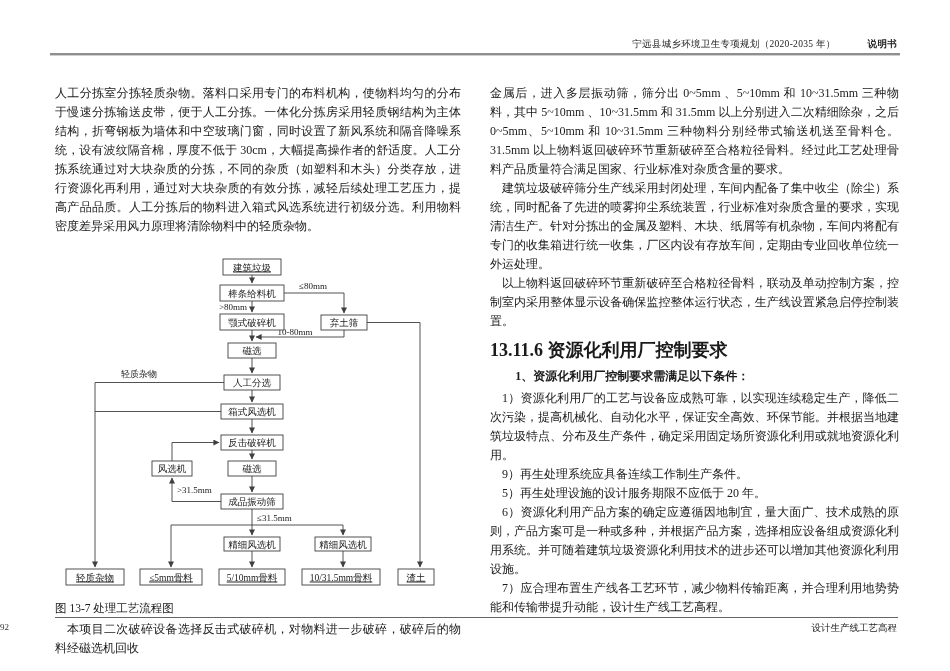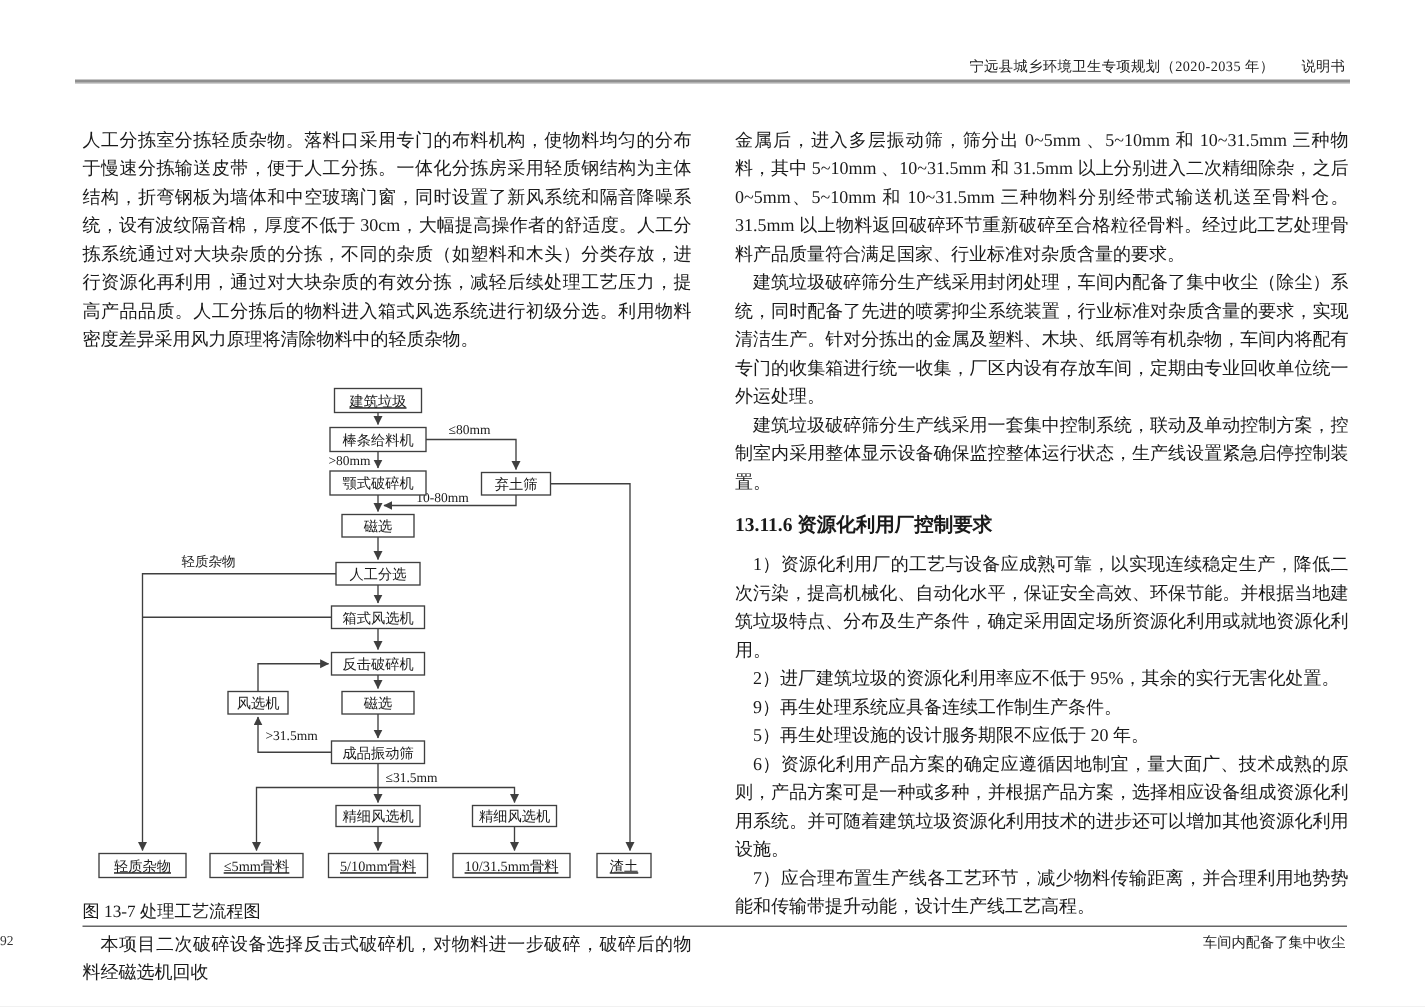--- a/index.html
+++ b/index.html
@@ -9,21 +9,21 @@
     background:#ffffff;
     font-family:"Liberation Serif","DejaVu Serif",serif;
     color:#1a1a1a;
     overflow:hidden;
   }
   
   .header-text{
     position:absolute;top:38px;left:55px;width:842px;
     text-align:right;font-size:9.5px;color:#222;letter-spacing:.3px;
   }
-  .header-text .doc-type{margin-left:18px;}
+  .header-text .doc-type{margin-left:32px;font-weight:bold;}
   .header-rule{
     position:absolute;top:53px;left:50px;width:850px;height:2px;
     background:#8f8f8f;border-bottom:1px solid #cfcfcf;
   }
   
   .footer-rule{
     position:absolute;top:617px;left:55px;width:843px;height:0;
     border-top:1px solid #666;
   }
   .footer-page{
@@ -34,21 +34,21 @@
     position:absolute;top:622px;left:55px;width:842px;text-align:right;
     font-size:9.5px;color:#222;
   }
   
   .col{position:absolute;top:84px;font-size:12px;line-height:19px;text-align:justify;}
   .col-left{left:55px;width:406px;}
   .col-right{left:490px;width:409px;}
   .col p{margin:0;}
   p.indent{text-indent:1em;}
   .heading{
-    font-size:13px;font-weight:bold;line-height:20px;
+    font-size:18px;font-weight:bold;line-height:20px;
     margin:9px 0 7px 0 !important;text-align:left;
   }
   .subheading{
     font-weight:bold;padding-left:2.1em;margin:2px 0 3px 0 !important;text-align:left;
   }
   
   .flowchart{display:block;margin:21px 0 0 0;}
   .flowchart rect{fill:#ffffff;stroke:#3f3f3f;stroke-width:0.9;}
   .flowchart text{
     font-family:"Liberation Serif","DejaVu Serif",serif;
@@ -183,28 +183,28 @@
       </g>
     </svg>
 
     <p class="fig-caption">图 13-7  处理工艺流程图</p>
     <p class="indent">本项目二次破碎设备选择反击式破碎机，对物料进一步破碎，破碎后的物料经磁选机回收</p>
   </div>
 
   <div class="col col-right">
     <p>金属后，进入多层振动筛，筛分出 0~5mm 、5~10mm 和 10~31.5mm 三种物料，其中 5~10mm 、10~31.5mm 和 31.5mm 以上分别进入二次精细除杂，之后 0~5mm、5~10mm 和 10~31.5mm 三种物料分别经带式输送机送至骨料仓。31.5mm 以上物料返回破碎环节重新破碎至合格粒径骨料。经过此工艺处理骨料产品质量符合满足国家、行业标准对杂质含量的要求。</p>
     <p class="indent">建筑垃圾破碎筛分生产线采用封闭处理，车间内配备了集中收尘（除尘）系统，同时配备了先进的喷雾抑尘系统装置，行业标准对杂质含量的要求，实现清洁生产。针对分拣出的金属及塑料、木块、纸屑等有机杂物，车间内将配有专门的收集箱进行统一收集，厂区内设有存放车间，定期由专业回收单位统一外运处理。</p>
-    <p class="indent">建筑垃圾破碎筛分生产线采用一套集中控制系统，联动及单动控制方案，控制室内采用整体显示设备确保监控整体运行状态，生产线设置紧急启停控制装置。</p>
+    <p class="indent">以上物料返回破碎环节重新破碎至合格粒径骨料，联动及单动控制方案，控制室内采用整体显示设备确保监控整体运行状态，生产线设置紧急启停控制装置。</p>
     <p class="heading">13.11.6 资源化利用厂控制要求</p>
+    <p class="subheading">1、资源化利用厂控制要求需满足以下条件：</p>
     <p class="indent">1）资源化利用厂的工艺与设备应成熟可靠，以实现连续稳定生产，降低二次污染，提高机械化、自动化水平，保证安全高效、环保节能。并根据当地建筑垃圾特点、分布及生产条件，确定采用固定场所资源化利用或就地资源化利用。</p>
-    <p class="indent">2）进厂建筑垃圾的资源化利用率应不低于 95%，其余的实行无害化处置。</p>
     <p class="indent">9）再生处理系统应具备连续工作制生产条件。</p>
     <p class="indent">5）再生处理设施的设计服务期限不应低于 20 年。</p>
     <p class="indent">6）资源化利用产品方案的确定应遵循因地制宜，量大面广、技术成熟的原则，产品方案可是一种或多种，并根据产品方案，选择相应设备组成资源化利用系统。并可随着建筑垃圾资源化利用技术的进步还可以增加其他资源化利用设施。</p>
     <p class="indent">7）应合理布置生产线各工艺环节，减少物料传输距离，并合理利用地势势能和传输带提升动能，设计生产线工艺高程。</p>
 
   </div>
 
   <div class="footer-rule"></div>
   <div class="footer-page">92</div>
-  <div class="footer-company">车间内配备了集中收尘</div>
+  <div class="footer-company">设计生产线工艺高程</div>
 
 </div>
 
 </body></html>

